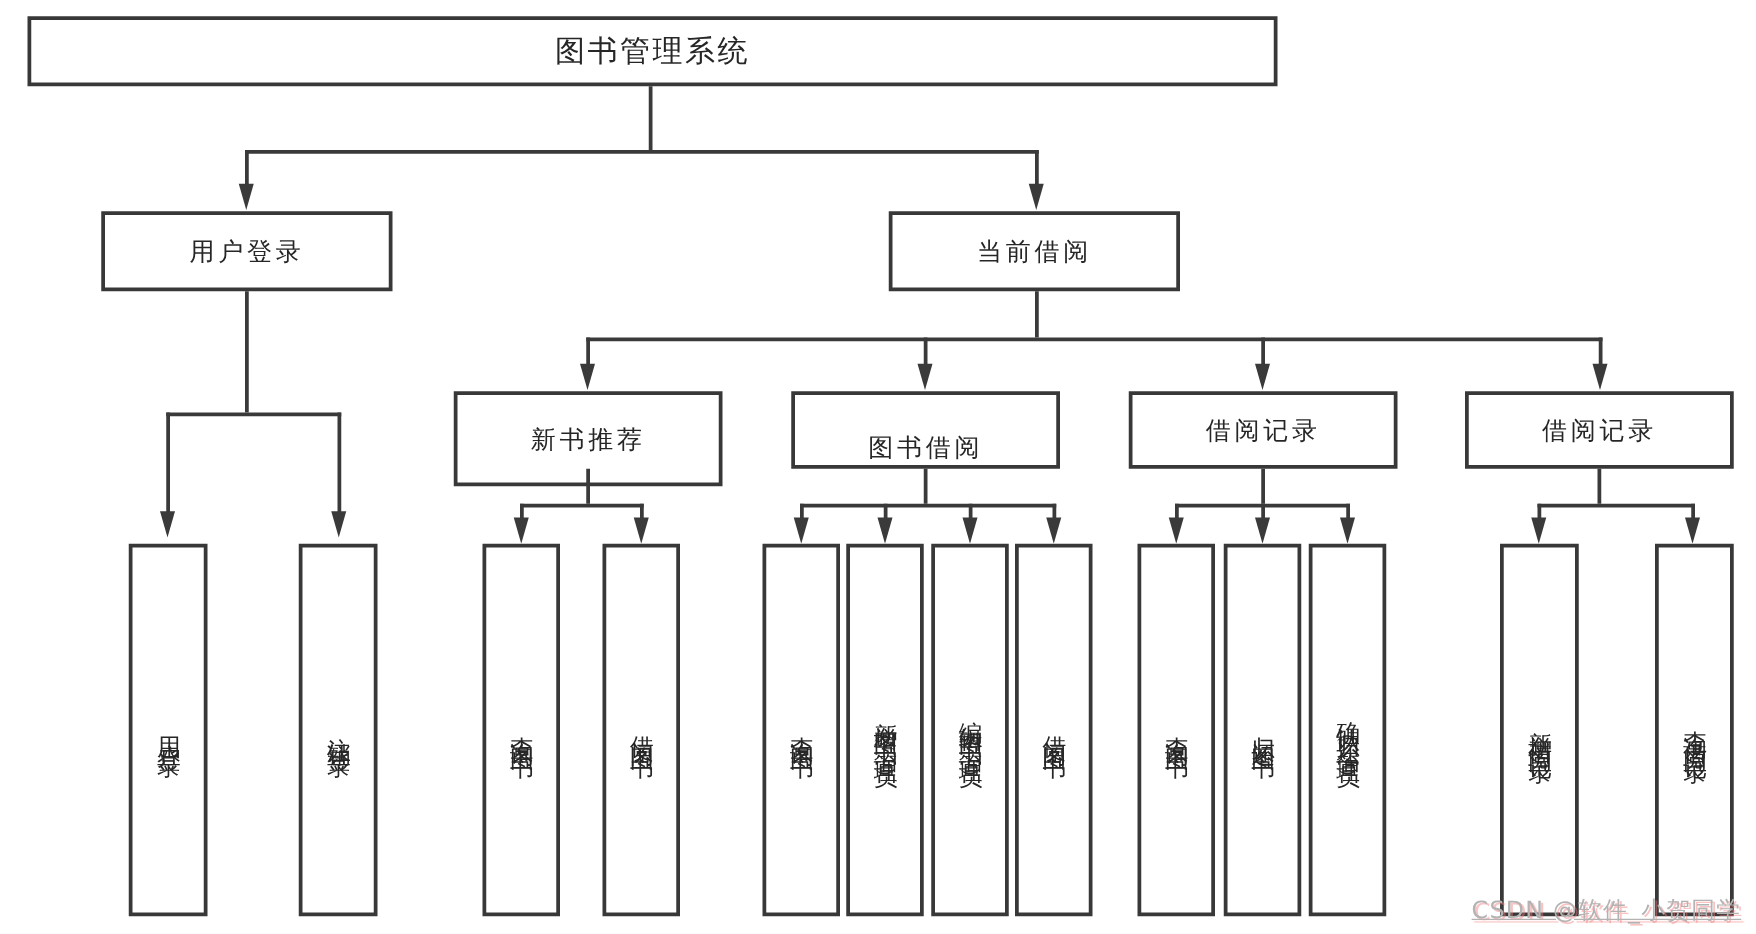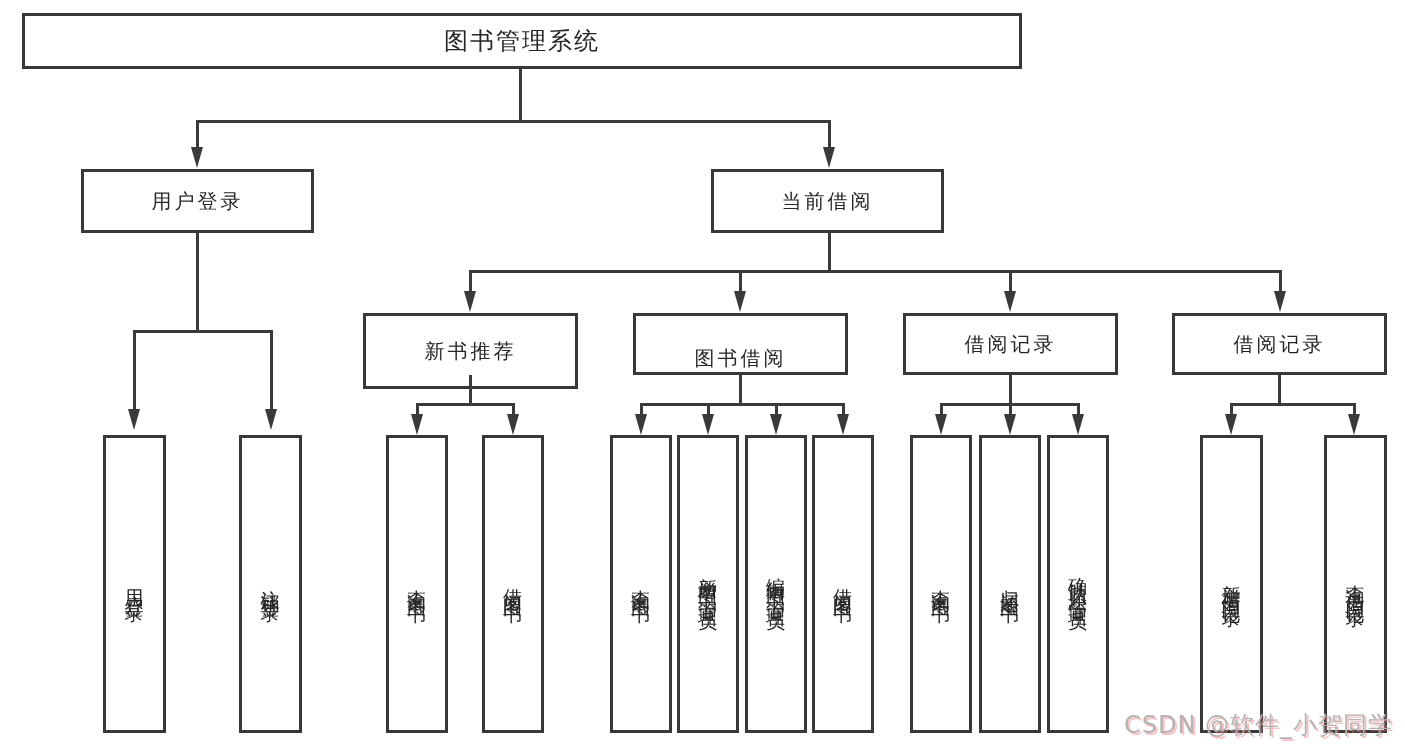--- a/index.html
+++ b/index.html
@@ -28,23 +28,24 @@
   .hline{height:3px;}
   .vline{width:3px;}
   .arrow{
     position:absolute;width:0;height:0;
     border-style:solid;
     border-width:21px 6px 0 6px;
     border-color:var(--line) transparent transparent transparent;
   }
   #watermark{
     position:absolute;right:12px;bottom:6px;
-    font-size:24px;color:var(--watermark);
+    font-size:19px;color:var(--watermark);
     text-shadow:2px 2px 0 rgba(244,120,120,0.45);
     letter-spacing:1px;
+    text-decoration:underline;
   }
 </style>
 </head>
 <body>
 
 <div id="canvas">
 
   <div class="box root-box" style="left:22px;top:13px;width:1000px;height:56px;">
     <span>图书管理系统</span>
   </div>

